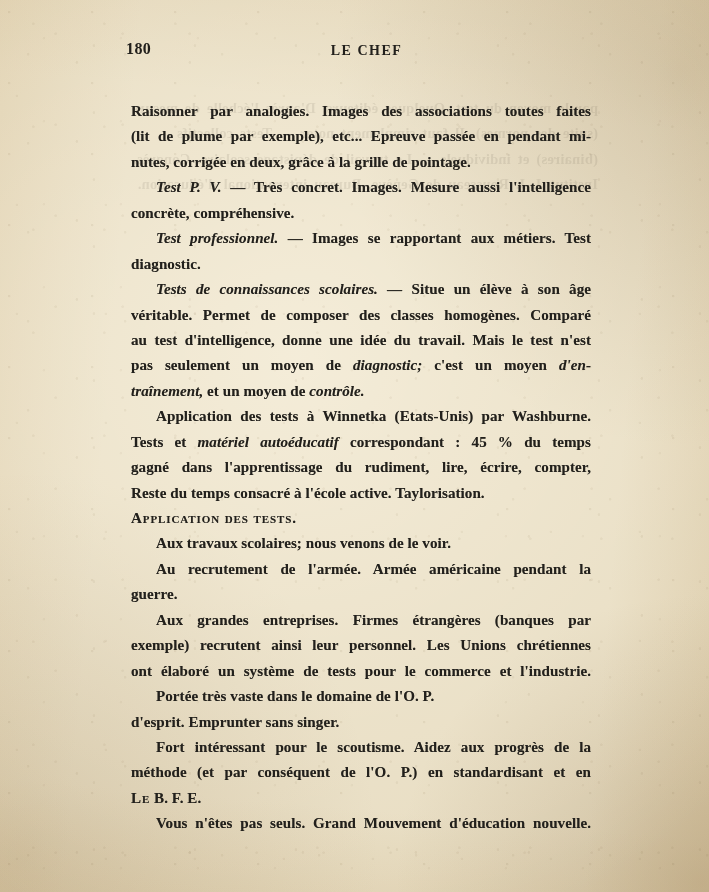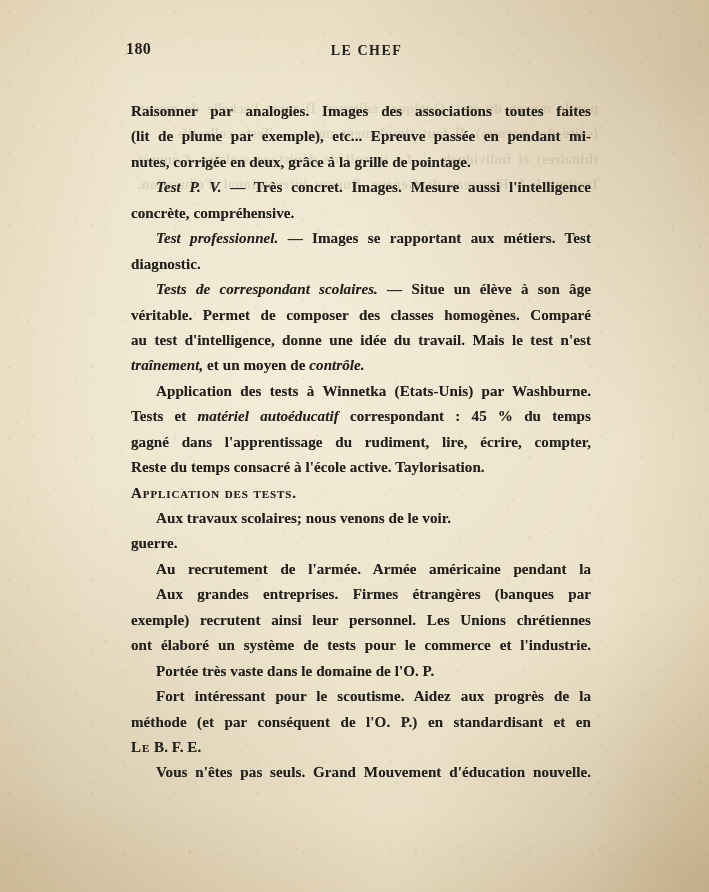--- a/index.html
+++ b/index.html
@@ -147,35 +147,37 @@
   </div>
 
   <div class="body" id="body-text">
       <span class="ln j">Raisonner par analogies. Images des associations toutes faites</span>
       <span class="ln j">(lit de plume par exemple), etc... Epreuve passée en pendant mi-</span>
       <span class="ln">nutes, corrigée en deux, grâce à la grille de pointage.</span>
       <span class="ln j pi"><i>Test P. V.</i> — Très concret. Images. Mesure aussi l'intelligence</span>
       <span class="ln">concrète, compréhensive.</span>
       <span class="ln j pi"><i>Test professionnel.</i> — Images se rapportant aux métiers. Test</span>
       <span class="ln">diagnostic.</span>
-      <span class="ln j pi"><i>Tests de correspondant scolaires.</i> — Situe un élève à son âge</span>
+      <span class="ln j pi"><i>Tests de connaissances scolaires.</i> — Situe un élève à son âge</span>
       <span class="ln j">véritable. Permet de composer des classes homogènes. Comparé</span>
       <span class="ln j">au test d'intelligence, donne une idée du travail. Mais le test n'est</span>
+      <span class="ln j">pas seulement un moyen de <i>diagnostic;</i> c'est un moyen <i>d'en-</i></span>
       <span class="ln"><i>traînement,</i> et un moyen de <i>contrôle.</i></span>
       <span class="ln j pi">Application des tests à Winnetka (Etats-Unis) par Washburne.</span>
       <span class="ln j">Tests et <i>matériel autoéducatif</i> correspondant : 45 % du temps</span>
       <span class="ln j">gagné dans l'apprentissage du rudiment, lire, écrire, compter,</span>
       <span class="ln">Reste du temps consacré à l'école active. Taylorisation.</span>
       <span class="ln"><span class="sc">Application des tests.</span></span>
       <span class="ln pi">Aux travaux scolaires; nous venons de le voir.</span>
+      <span class="ln j pi">Au recrutement de l'armée. Armée américaine pendant la</span>
       <span class="ln">guerre.</span>
-      <span class="ln j pi">Au recrutement de l'armée. Armée américaine pendant la</span>
       <span class="ln j pi">Aux grandes entreprises. Firmes étrangères (banques par</span>
       <span class="ln j">exemple) recrutent ainsi leur personnel. Les Unions chrétiennes</span>
       <span class="ln j">ont élaboré un système de tests pour le commerce et l'industrie.</span>
       <span class="ln pi">Portée très vaste dans le domaine de l'O. P.</span>
+      <span class="ln">d'esprit. Emprunter sans singer.</span>
       <span class="ln j pi">Fort intéressant pour le scoutisme. Aidez aux progrès de la</span>
       <span class="ln j">méthode (et par conséquent de l'O. P.) en standardisant et en</span>
       <span class="ln"><span class="sc">Le</span> B. F. E.</span>
       <span class="ln j pi">Vous n'êtes pas seuls. Grand Mouvement d'éducation nouvelle.</span>
     </div>
 
 </div>
 
 </body></html>

